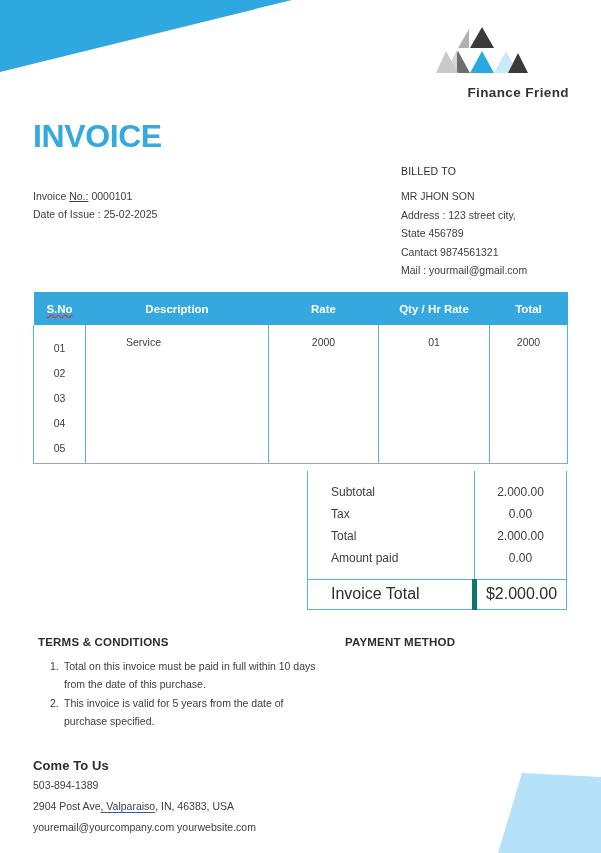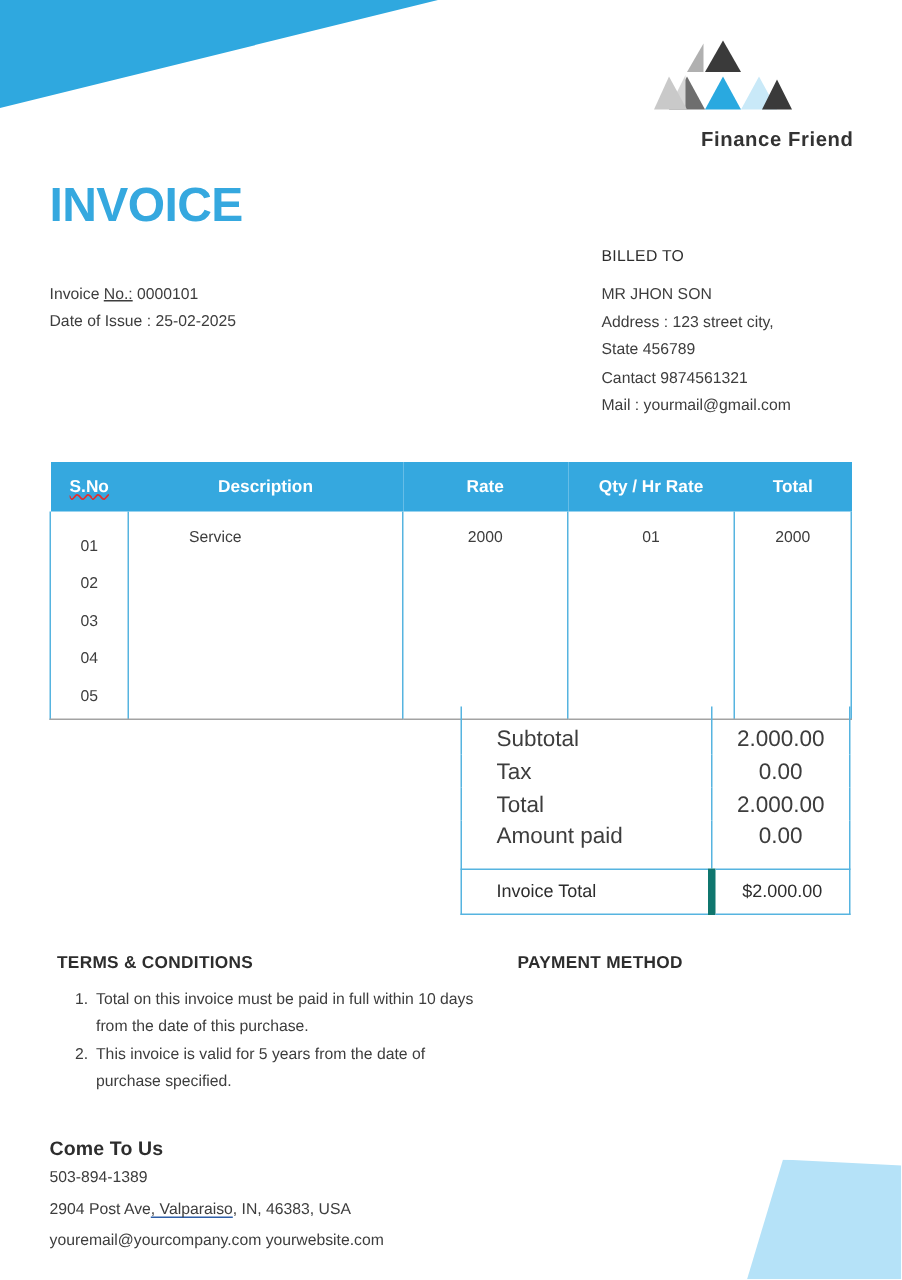--- a/index.html
+++ b/index.html
@@ -82,21 +82,21 @@
     font-size: 10.5px;
     color: #2d2d2d;
     letter-spacing: 0.2px;
     margin-bottom: 10px;
   }
   .billed-line { line-height: 18.5px; }
 
   
   .tbl {
     position: absolute;
-    top: 308px; left: 33px;
+    top: 292px; left: 33px;
     width: 534px;
     border-collapse: collapse;
     table-layout: fixed;
   }
   .tbl th {
     background: #35a8df;
     color: #ffffff;
     font-size: 11.5px;
     font-weight: bold;
     height: 33px;
@@ -125,32 +125,32 @@
 
   
   .totals {
     position: absolute;
     top: 471px; left: 307px;
     width: 260px;
     border-collapse: collapse;
     table-layout: fixed;
   }
   .totals td {
-    font-size: 15px;
+    font-size: 12px;
     color: #3d3d3d;
     height: 22px;
     border-left: 1px solid #56b4e0;
     border-right: 1px solid #56b4e0;
   }
   .totals .lbl { padding-left: 23px; }
   .totals .val { text-align: center; width: 92px; border-left: none; }
   .totals tr.first td { padding-top: 10px; height: 32px; }
   .totals tr.last-minor td { padding-bottom: 10px; height: 32px; border-bottom: 1px solid #56b4e0; margin-top: 38px; }
   .totals tr.grand td {
-    font-size: 12px;
+    font-size: 16px;
     color: #2d2d2d;
     height: 30px;
     border-bottom: 1px solid #56b4e0;
   }
   .totals tr.grand .val { border-left: 5px solid #0f766e; }
 
   
   .sec-title {
     font-size: 11.5px;
     font-weight: bold;

